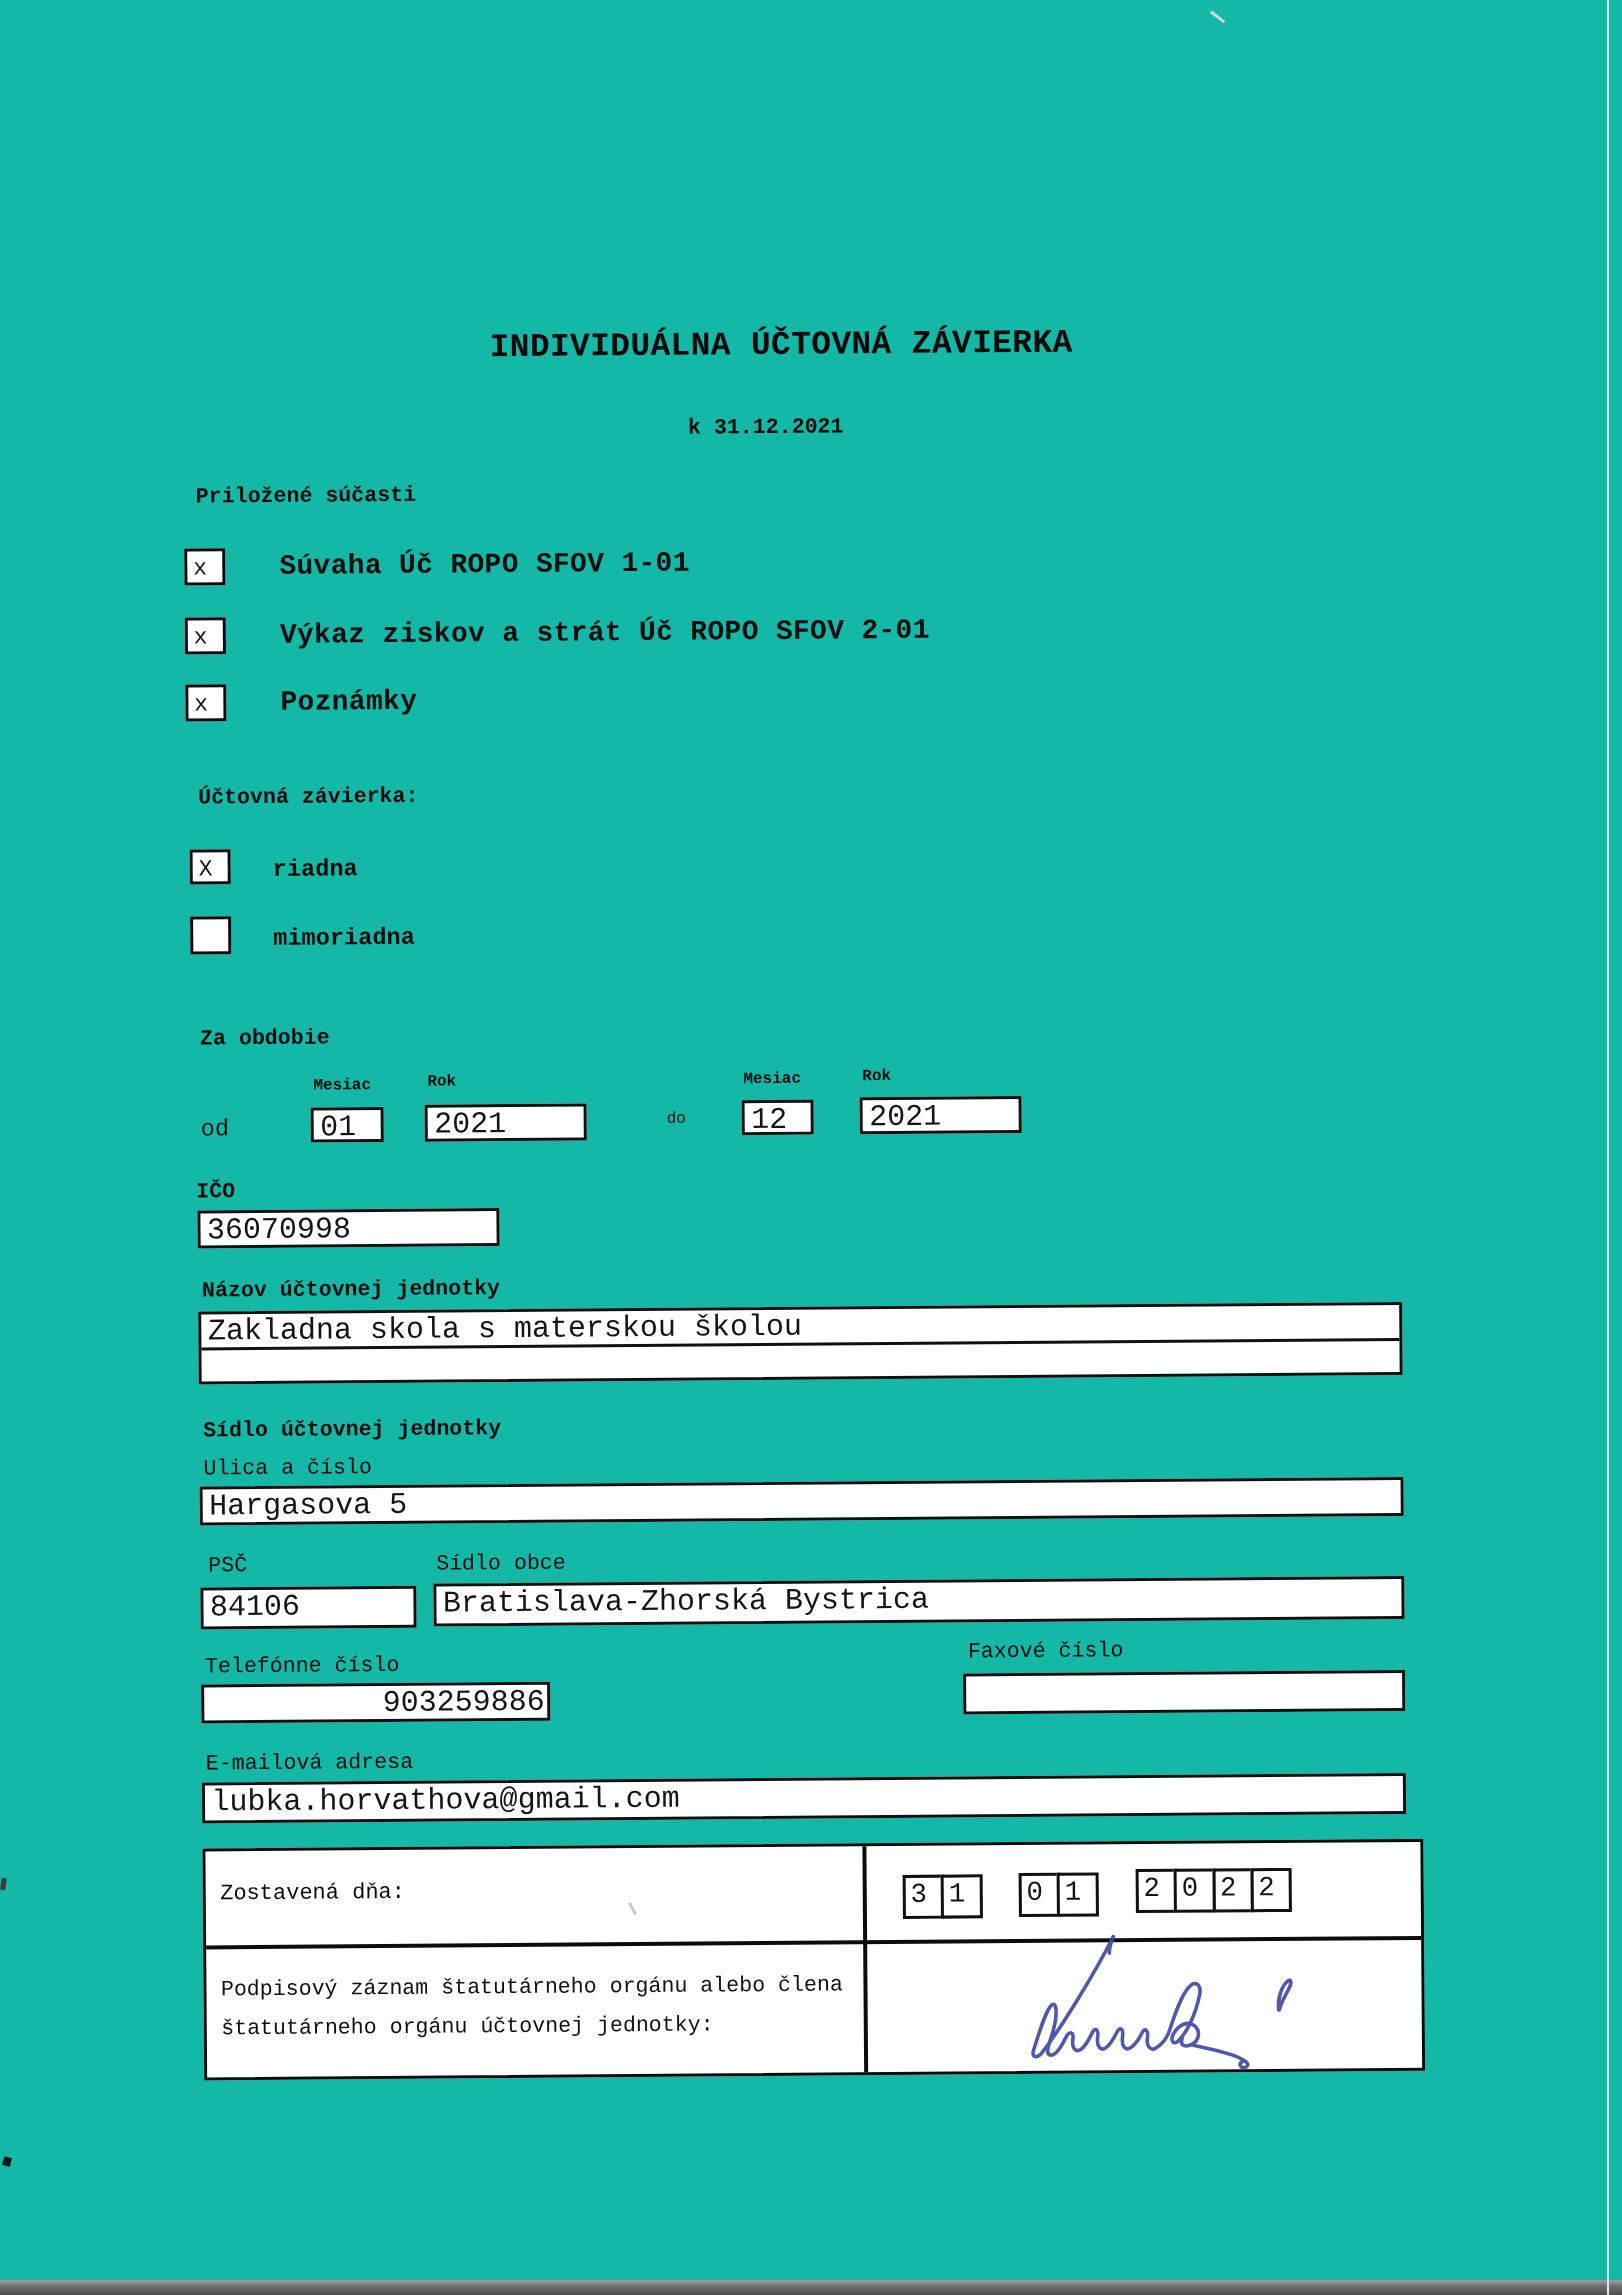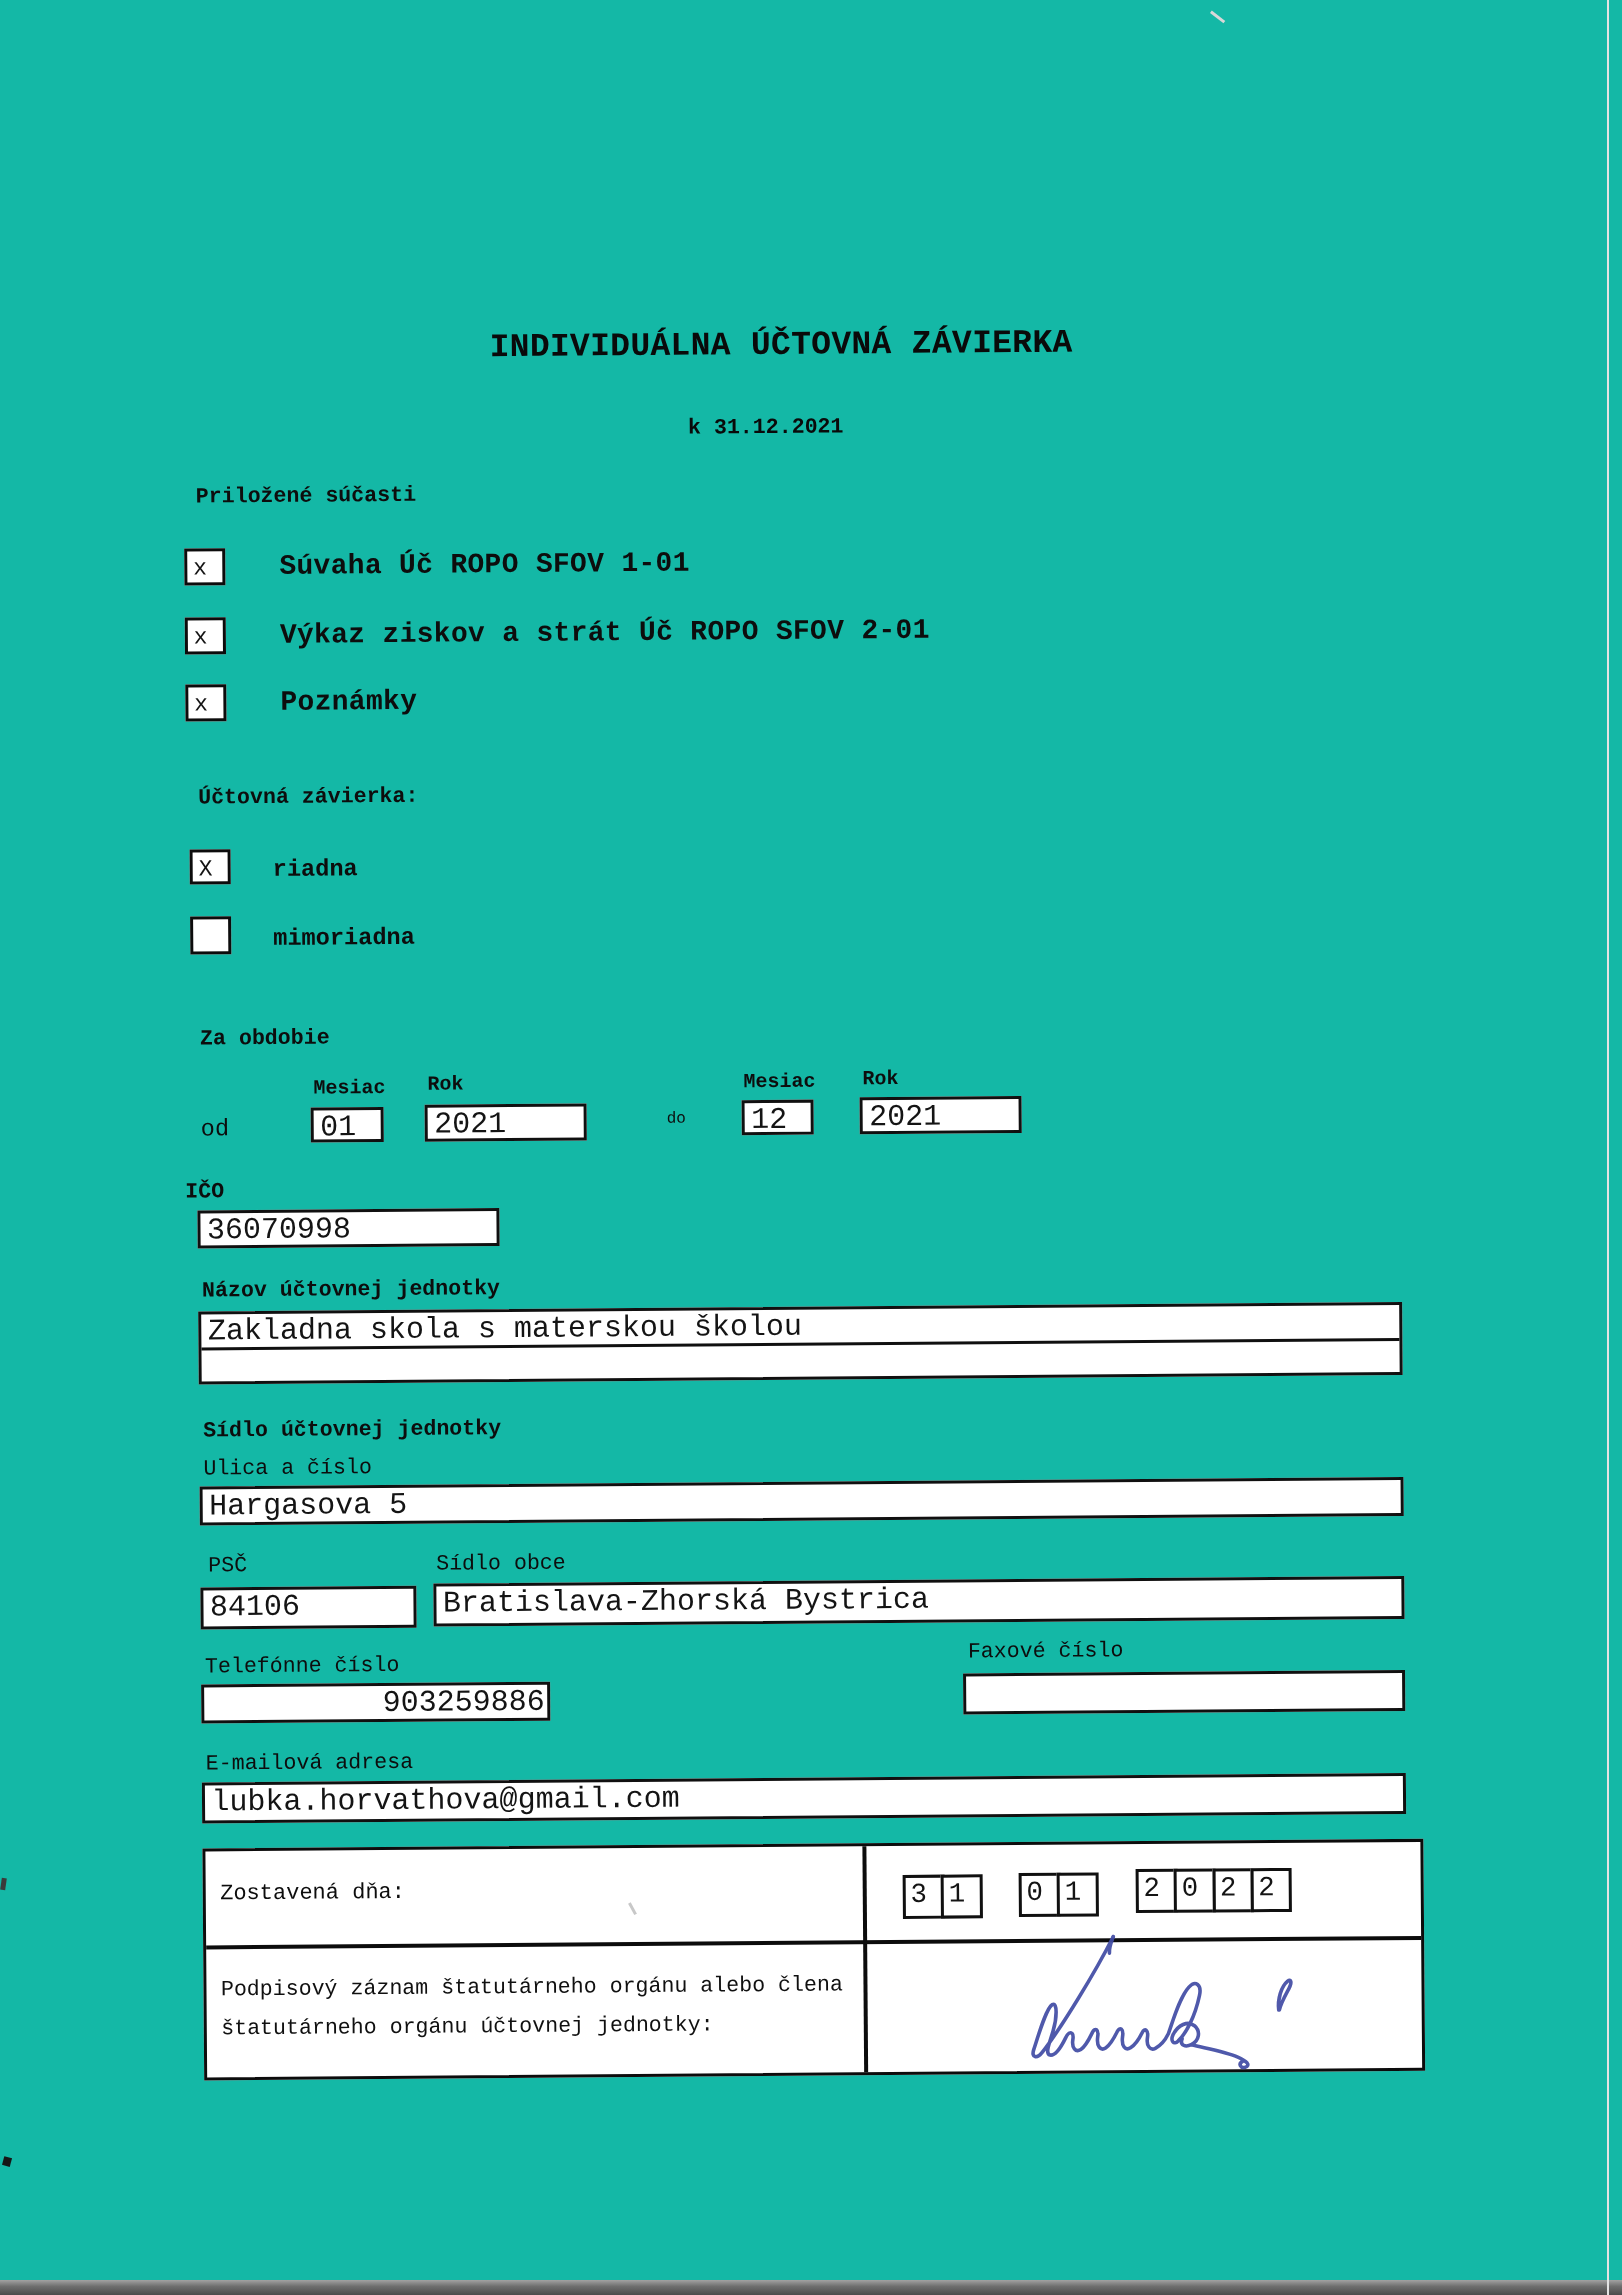--- a/index.html
+++ b/index.html
@@ -12,21 +12,21 @@
     color:#0d0d0d;
   }
   #content{
     position:absolute;inset:0;
     transform:rotate(-0.45deg);
     transform-origin:55% 45%;
   }
   .abs{position:absolute;}
   .b{font-weight:bold;}
   .lbl{font-size:21.6px;white-space:nowrap;}
-  .small-lbl{font-size:20px;white-space:nowrap;}
+  .small-lbl{font-size:16px;white-space:nowrap;}
   .cb-lbl{font-size:28px;font-weight:bold;white-space:nowrap;letter-spacing:0.3px;}
   .opt-lbl{font-size:23.6px;font-weight:bold;white-space:nowrap;}
   .box{
     position:absolute;
     border:3.3px solid #101010;
     background:#fff;
     box-sizing:border-box;
   }
   .box .val{
     font-size:30px;
@@ -148,21 +148,21 @@
     <div class="abs small-lbl b" style="left:743px; top:1069px;">Mesiac</div>
     <div class="abs small-lbl b" style="left:862px; top:1067px;">Rok</div>
 
     <div class="box" style="left:741px; top:1099px; width:72px; height:35px;">
       <div class="val">12</div>
     </div>
     <div class="box" style="left:859px; top:1097px; width:162px; height:37px;">
       <div class="val">2021</div>
     </div>
 
-    <div class="abs lbl b" style="left:184px; top:1174px;">IČO</div>
+    <div class="abs lbl b" style="left:195px; top:1174px;">IČO</div>
     <div class="box" style="left:196px; top:1205px; width:302px; height:38px;">
       <div class="val">36070998</div>
     </div>
 
     <div class="abs lbl b" style="left:200px; top:1273px;">Názov účtovnej jednotky</div>
     <div class="box" style="left:196px; top:1306px; width:1204px; height:73px; padding:0;">
       <div style="border-bottom:3.3px solid #101010; height:33px;">
         <div class="val">Zakladna skola s materskou školou</div>
       </div>
       <div style="height:30px;">

